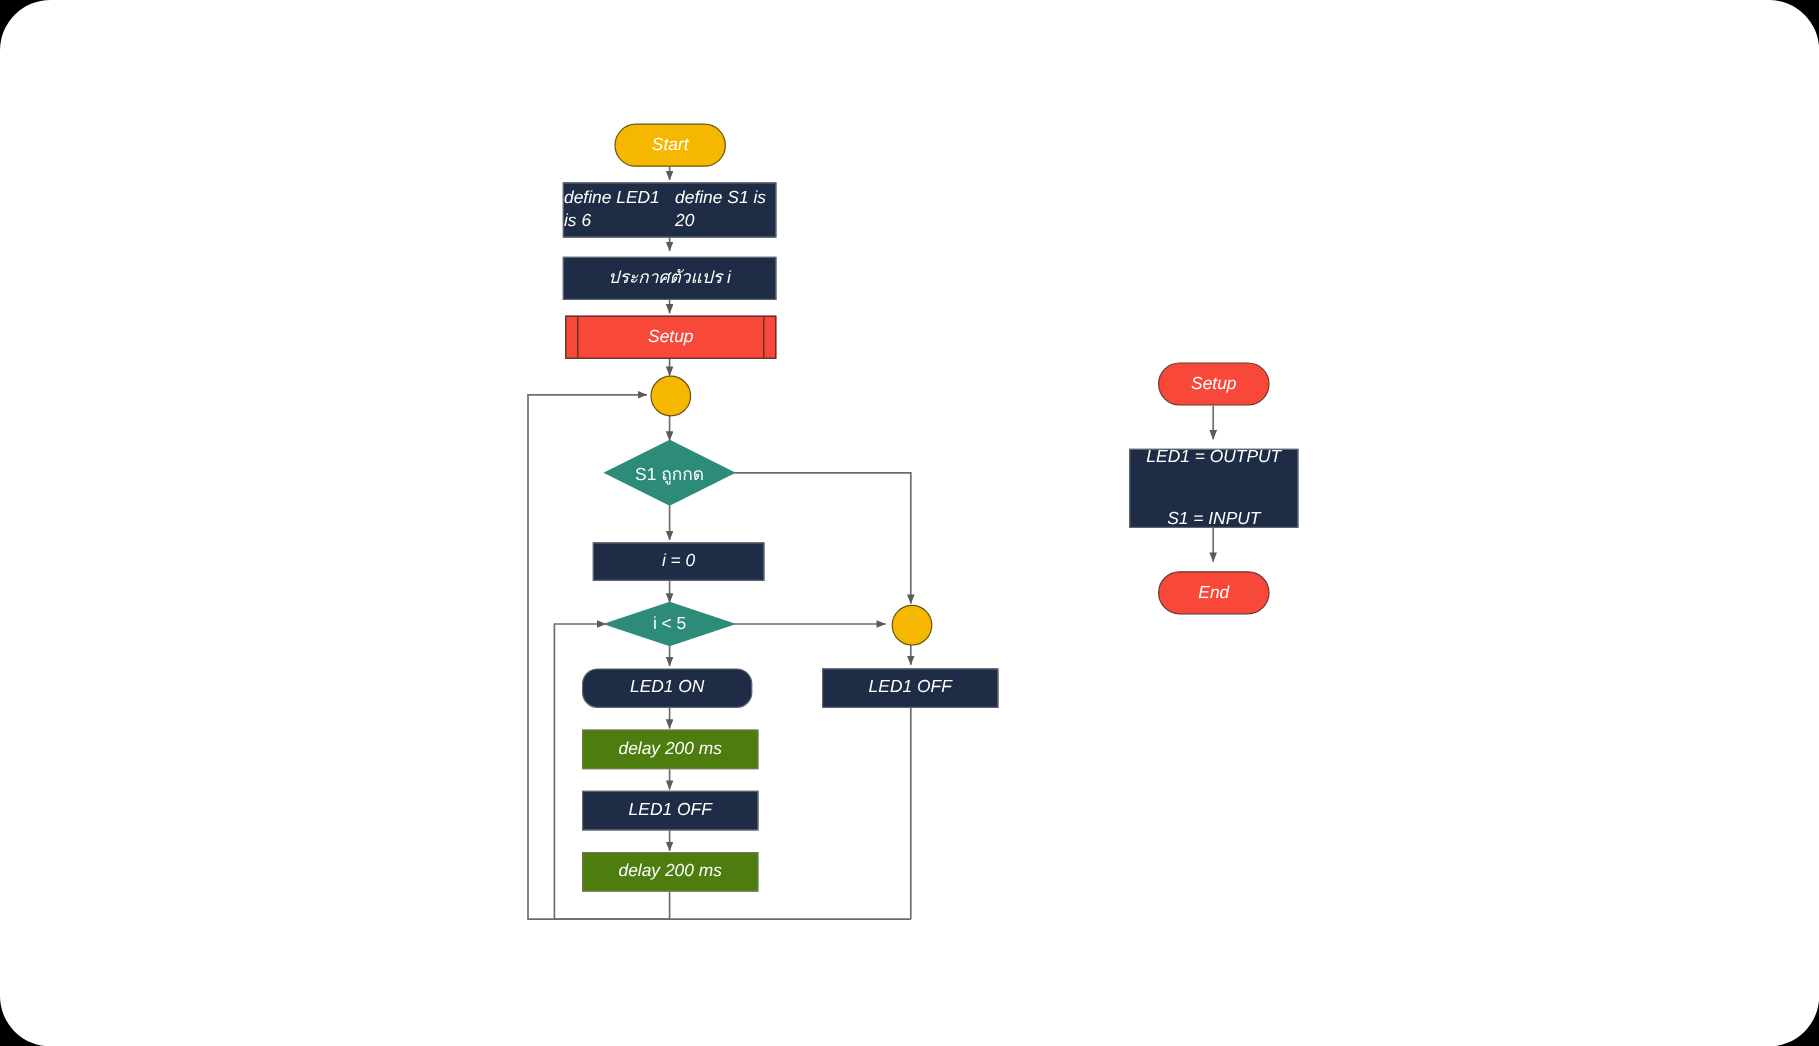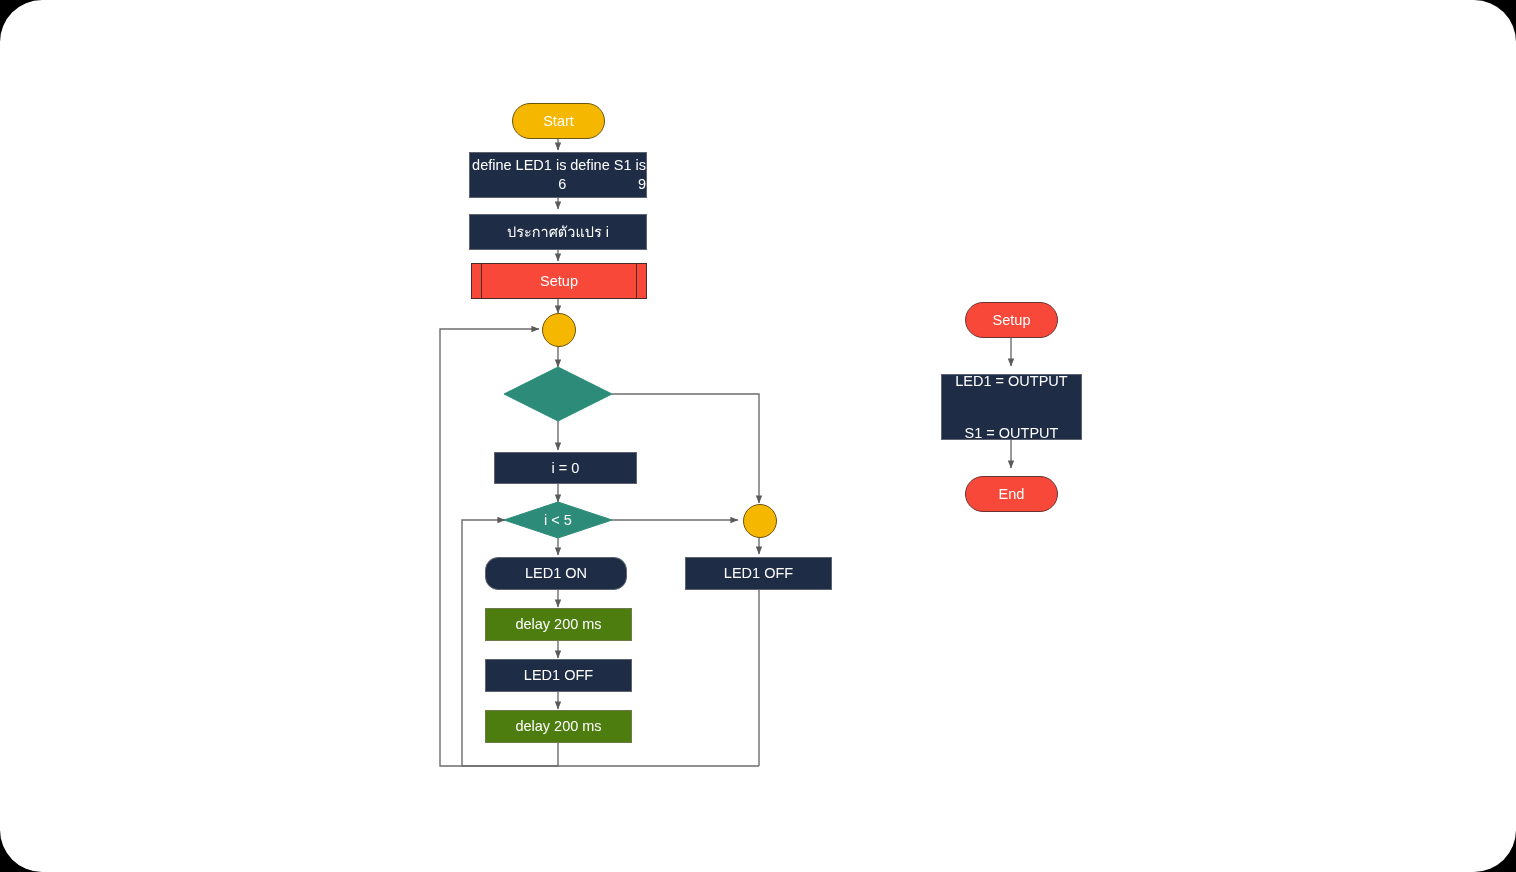--- a/index.html
+++ b/index.html
@@ -4,22 +4,22 @@
 <style>
   html,body{margin:0;padding:0;background:#000;}
   body{width:1516px;height:872px;overflow:hidden;
        font-family:"Liberation Sans","DejaVu Sans",sans-serif;}
   #page{position:absolute;left:0;top:0;width:1516px;height:872px;
         background:#ffffff;border-radius:42px;overflow:hidden;}
   #canvas{position:absolute;left:0;top:0;width:1516px;height:872px;}
   svg.wires{position:absolute;left:0;top:0;width:1516px;height:872px;
             pointer-events:none;}
   .node{position:absolute;box-sizing:border-box;display:flex;
-        align-items:center;justify-content:center;text-align:right;
-        color:#ffffff;font-size:14.5px;line-height:1.28;z-index:3;}
+        align-items:center;justify-content:center;text-align:left;
+        color:#ffffff;font-size:14.5px;line-height:1.28;z-index:3;font-style:italic;}
   .proc{background:#1e2d45;border:1px solid #5d6470;}
   .term{background:#f8483a;border:1px solid #6b3630;border-radius:999px;
         font-size:14.5px;}
   .startterm{background:#f6b700;border:1px solid #6b5510;border-radius:999px;}
   .delay{background:#4d7c0f;border:1px solid #6f7a4a;}
   .predef{background:#f8483a;border:1px solid #4a2b27;}
   .predef .bar{position:absolute;top:0;bottom:0;width:1px;background:#4a2b27;}
   .predef .bar.l{left:9px;}
   .predef .bar.r{right:9px;}
   .diamond{z-index:3;position:absolute;}
@@ -87,35 +87,38 @@
         <line x1="1011" y1="440" x2="1011" y2="468" marker-end="url(#ah)"></line>
       </g>
     </svg>
 
     <div class="node startterm" style="left:512px;top:103px;width:93px;height:36px;">
       <span>Start</span>
     </div>
 
     <div class="node proc" style="left:469px;top:152px;width:178px;height:46px;flex-direction:row;">
       <span>define LED1 is 6</span>
-      <span>define S1 is 9</span>
+      <span>define S1 is 20</span>
     </div>
 
     <div class="node proc" style="left:469px;top:214px;width:178px;height:36px;">
       <span>ประกาศตัวแปร i</span>
     </div>
 
     <div class="node predef" style="left:471px;top:263px;width:176px;height:36px;position:absolute;">
       <span class="bar l"></span>
       <span class="bar r"></span>
       <span>Setup</span>
     </div>
 
     <div class="conn" style="left:542px;top:313px;width:32px;height:32px;"></div>
 
+    <div class="diamond" style="left:504px;top:367px;width:108px;height:54px;">
+      <span class="dlabel">S1 ถูกกด</span>
+    </div>
 
     <div class="node proc" style="left:494px;top:452px;width:143px;height:32px;">
       <span>i = 0</span>
     </div>
 
     <div class="diamond" style="left:504px;top:502px;width:108px;height:36px;">
       <span class="dlabel">i &lt; 5</span>
     </div>
 
     <div class="node proc" style="left:485px;top:557px;width:142px;height:33px;border-radius:13px;">
@@ -139,21 +142,21 @@
     <div class="node proc" style="left:685px;top:557px;width:147px;height:33px;">
       <span>LED1 OFF</span>
     </div>
 
     <div class="node term" style="left:965px;top:302px;width:93px;height:36px;">
       <span>Setup</span>
     </div>
 
     <div class="node proc" style="left:941px;top:374px;width:141px;height:66px;flex-direction:column;gap:33px;">
       <span>LED1 = OUTPUT</span>
-      <span>S1 = OUTPUT</span>
+      <span>S1 = INPUT</span>
     </div>
 
     <div class="node term" style="left:965px;top:476px;width:93px;height:36px;">
       <span>End</span>
     </div>
 
   </div>
 </div>
 
 </body></html>

